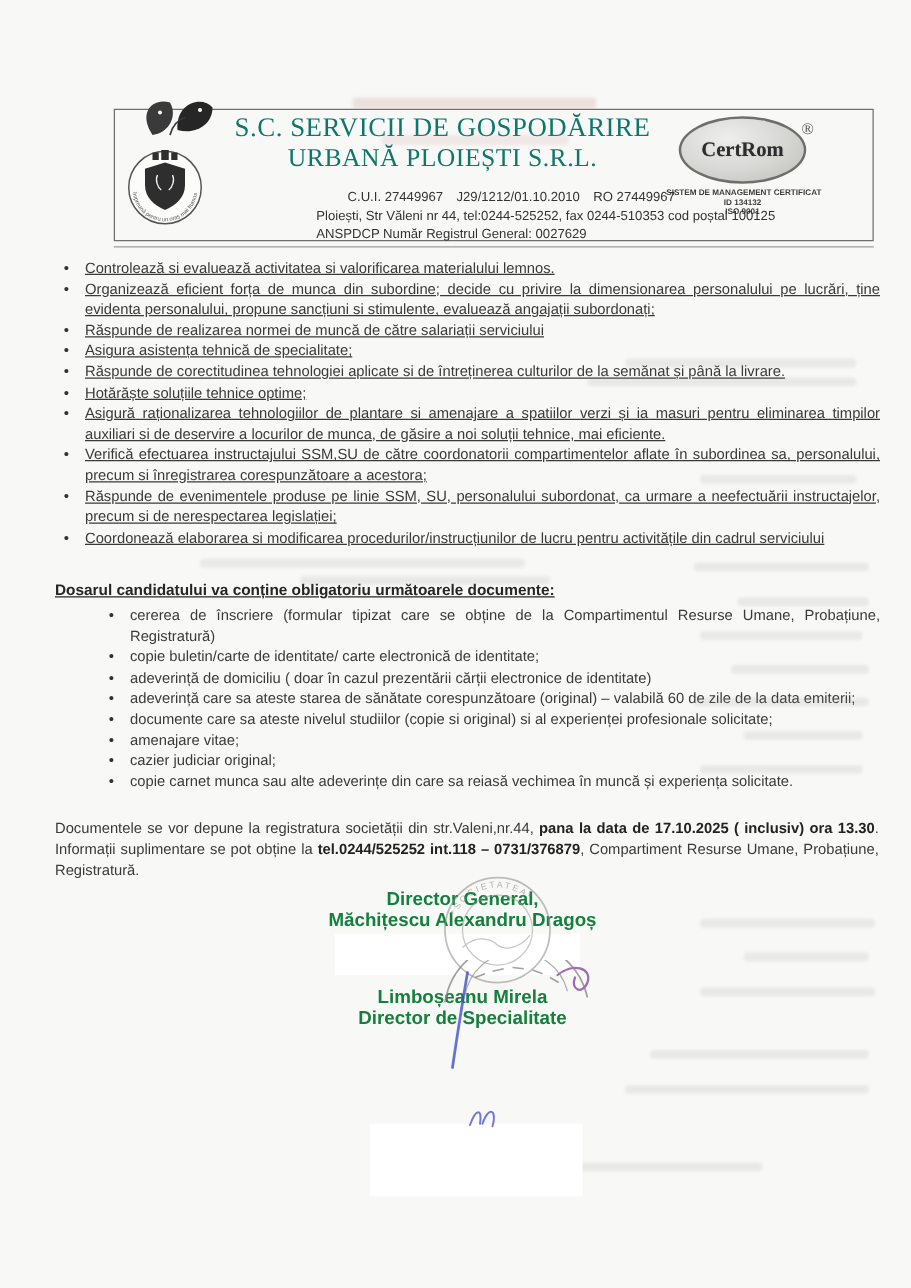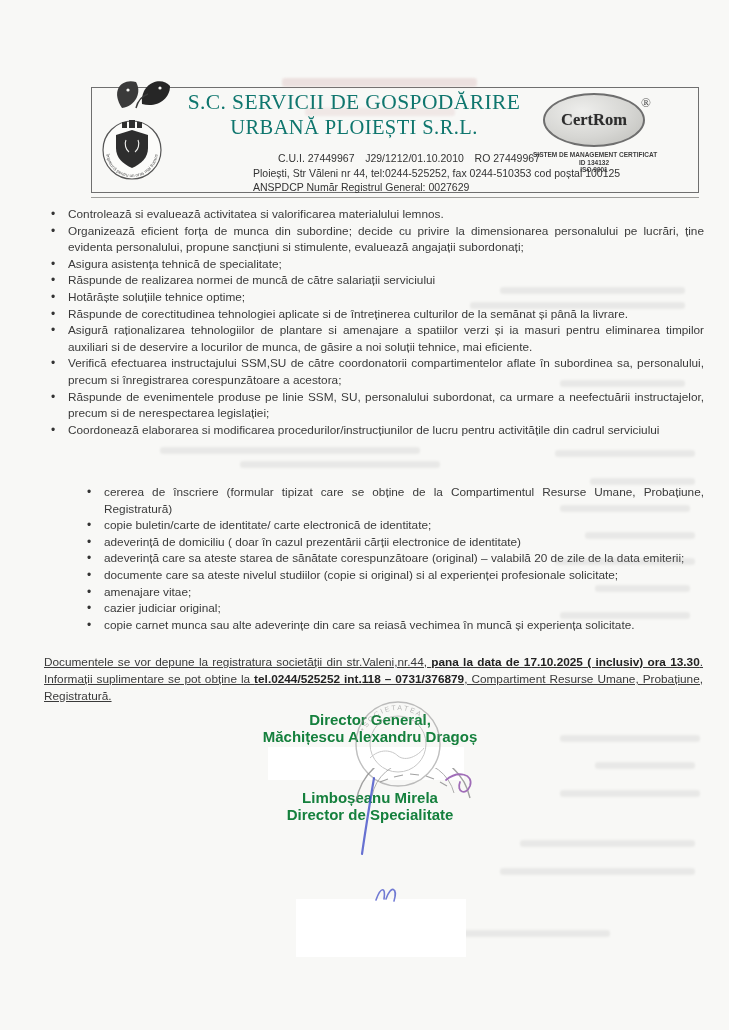--- a/index.html
+++ b/index.html
@@ -22,21 +22,21 @@
     background:radial-gradient(ellipse at 38% 32%, #eeeeec 0%, #d6d6d3 55%, #bcbcb8 100%);
     display:flex;align-items:center;justify-content:center;}
   .cert-name{font-family:"Liberation Serif",serif;font-weight:bold;font-size:16.5px;color:#2d2d2d;
     text-shadow:0 0 1px rgba(0,0,0,.25);}
   .cert-r{position:absolute;top:0px;right:-8px;font-size:13px;color:#555;font-family:"Liberation Serif",serif;}
   .cert-lines{margin-top:4px;font-size:6.5px;line-height:7.5px;font-weight:bold;color:#3e3e3e;white-space:nowrap;}
   .contact-block{position:absolute;left:253px;top:151px;width:420px;font-size:10.5px;line-height:14.5px;color:#333;}
   .contact-row1{display:flex;justify-content:space-between;width:262px;white-space:nowrap;margin-left:25px;}
   .contact-row{white-space:nowrap;}
   
-  .duties{position:absolute;left:44px;top:206px;width:660px;}
+  .duties{position:absolute;left:44px;top:206px;width:660px;text-decoration:underline;}
   .docs{position:absolute;left:80px;top:484px;width:624px;}
   ul.blist{list-style:none;margin:0;padding:0;}
   ul.blist li{position:relative;padding-left:24px;font-size:11.8px;line-height:16.6px;text-align:justify;}
   ul.blist li::before{content:"\2022";position:absolute;left:7px;top:0;font-size:12px;color:#333;}
   .docs li{padding-left:25px;}
   .dossier-heading{position:absolute;left:44px;top:465px;width:660px;
     font-size:12.3px;font-weight:bold;color:#262626;text-decoration:underline;}
   .closing{position:absolute;left:44px;top:654px;width:659px;font-size:11.8px;line-height:17px;text-align:justify;}
   .closing b{color:#222;}
   
@@ -132,45 +132,46 @@
       <span>RO 27449967</span>
     </div>
     <div class="contact-row">Ploiești, Str Văleni nr 44, tel:0244-525252, fax 0244-510353 cod poștal 100125</div>
     <div class="contact-row">ANSPDCP Număr Registrul General: 0027629</div>
   </div>
 
   <div class="duties">
     <ul class="blist">
       <li>Controlează si evaluează activitatea si valorificarea materialului lemnos.</li>
       <li>Organizează eficient forța de munca din subordine; decide cu privire la dimensionarea personalului pe lucrări, ține evidenta personalului, propune sancțiuni si stimulente, evaluează angajații subordonați;</li>
+      <li>Răspunde de realizarea normei de muncă de către salariații serviciului</li>
       <li>Asigura asistența tehnică de specialitate;</li>
-      <li>Răspunde de realizarea normei de muncă de către salariații serviciului</li>
+      <li>Răspunde de corectitudinea tehnologiei aplicate si de întreținerea culturilor de la semănat și până la livrare.</li>
       <li>Hotărăște soluțiile tehnice optime;</li>
-      <li>Răspunde de corectitudinea tehnologiei aplicate si de întreținerea culturilor de la semănat și până la livrare.</li>
       <li>Asigură raționalizarea tehnologiilor de plantare si amenajare a spatiilor verzi și ia masuri pentru eliminarea timpilor auxiliari si de deservire a locurilor de munca, de găsire a noi soluții tehnice, mai eficiente.</li>
       <li>Verifică efectuarea instructajului SSM,SU de către coordonatorii compartimentelor aflate în subordinea sa, personalului, precum si înregistrarea corespunzătoare a acestora;</li>
       <li>Răspunde de evenimentele produse pe linie SSM, SU, personalului subordonat, ca urmare a neefectuării instructajelor, precum si de nerespectarea legislației;</li>
       <li>Coordonează elaborarea si modificarea procedurilor/instrucțiunilor de lucru pentru activitățile din cadrul serviciului</li>
     </ul>
   </div>
 
+  <div class="dossier-heading">Dosarul candidatului va conține obligatoriu următoarele documente:</div>
   <div class="docs">
     <ul class="blist">
       <li>cererea de înscriere (formular tipizat care se obține de la Compartimentul Resurse Umane, Probațiune, Registratură)</li>
       <li>copie buletin/carte de identitate/ carte electronică de identitate;</li>
       <li>adeverință de domiciliu ( doar în cazul prezentării cărții electronice de identitate)</li>
-      <li>adeverință care sa ateste starea de sănătate corespunzătoare (original) – valabilă 20 de zile de la data emiterii;</li>
+      <li>adeverință care sa ateste starea de sănătate corespunzătoare (original) – valabilă 60 de zile de la data emiterii;</li>
       <li>documente care sa ateste nivelul studiilor (copie si original) si al experienței profesionale solicitate;</li>
       <li>amenajare vitae;</li>
       <li>cazier judiciar original;</li>
       <li>copie carnet munca sau alte adeverințe din care sa reiasă vechimea în muncă și experiența solicitate.</li>
     </ul>
   </div>
 
-  <p class="closing" style="margin:0;text-decoration:underline;"><span>Documentele se vor depune la registratura societății din str.Valeni,nr.44, </span><b>pana la data de 17.10.2025 ( inclusiv) ora 13.30</b><span>. Informații suplimentare se pot obține la </span><b>tel.0244/525252 int.118 – 0731/376879</b><span>, Compartiment Resurse Umane, Probațiune, Registratură.</span></p>
+  <p class="closing" style="margin:0;"><span>Documentele se vor depune la registratura societății din str.Valeni,nr.44, </span><b>pana la data de 17.10.2025 ( inclusiv) ora 13.30</b><span>. Informații suplimentare se pot obține la </span><b>tel.0244/525252 int.118 – 0731/376879</b><span>, Compartiment Resurse Umane, Probațiune, Registratură.</span></p>
 
   <div class="wb wb1"></div>
   <div class="wb wb2"></div>
 
   <div class="sig sig1">
     <div>Director General,</div>
     <div>Măchițescu Alexandru Dragoș</div>
   </div>
   <div class="sig sig2">
     <div>Limboșeanu Mirela</div>

